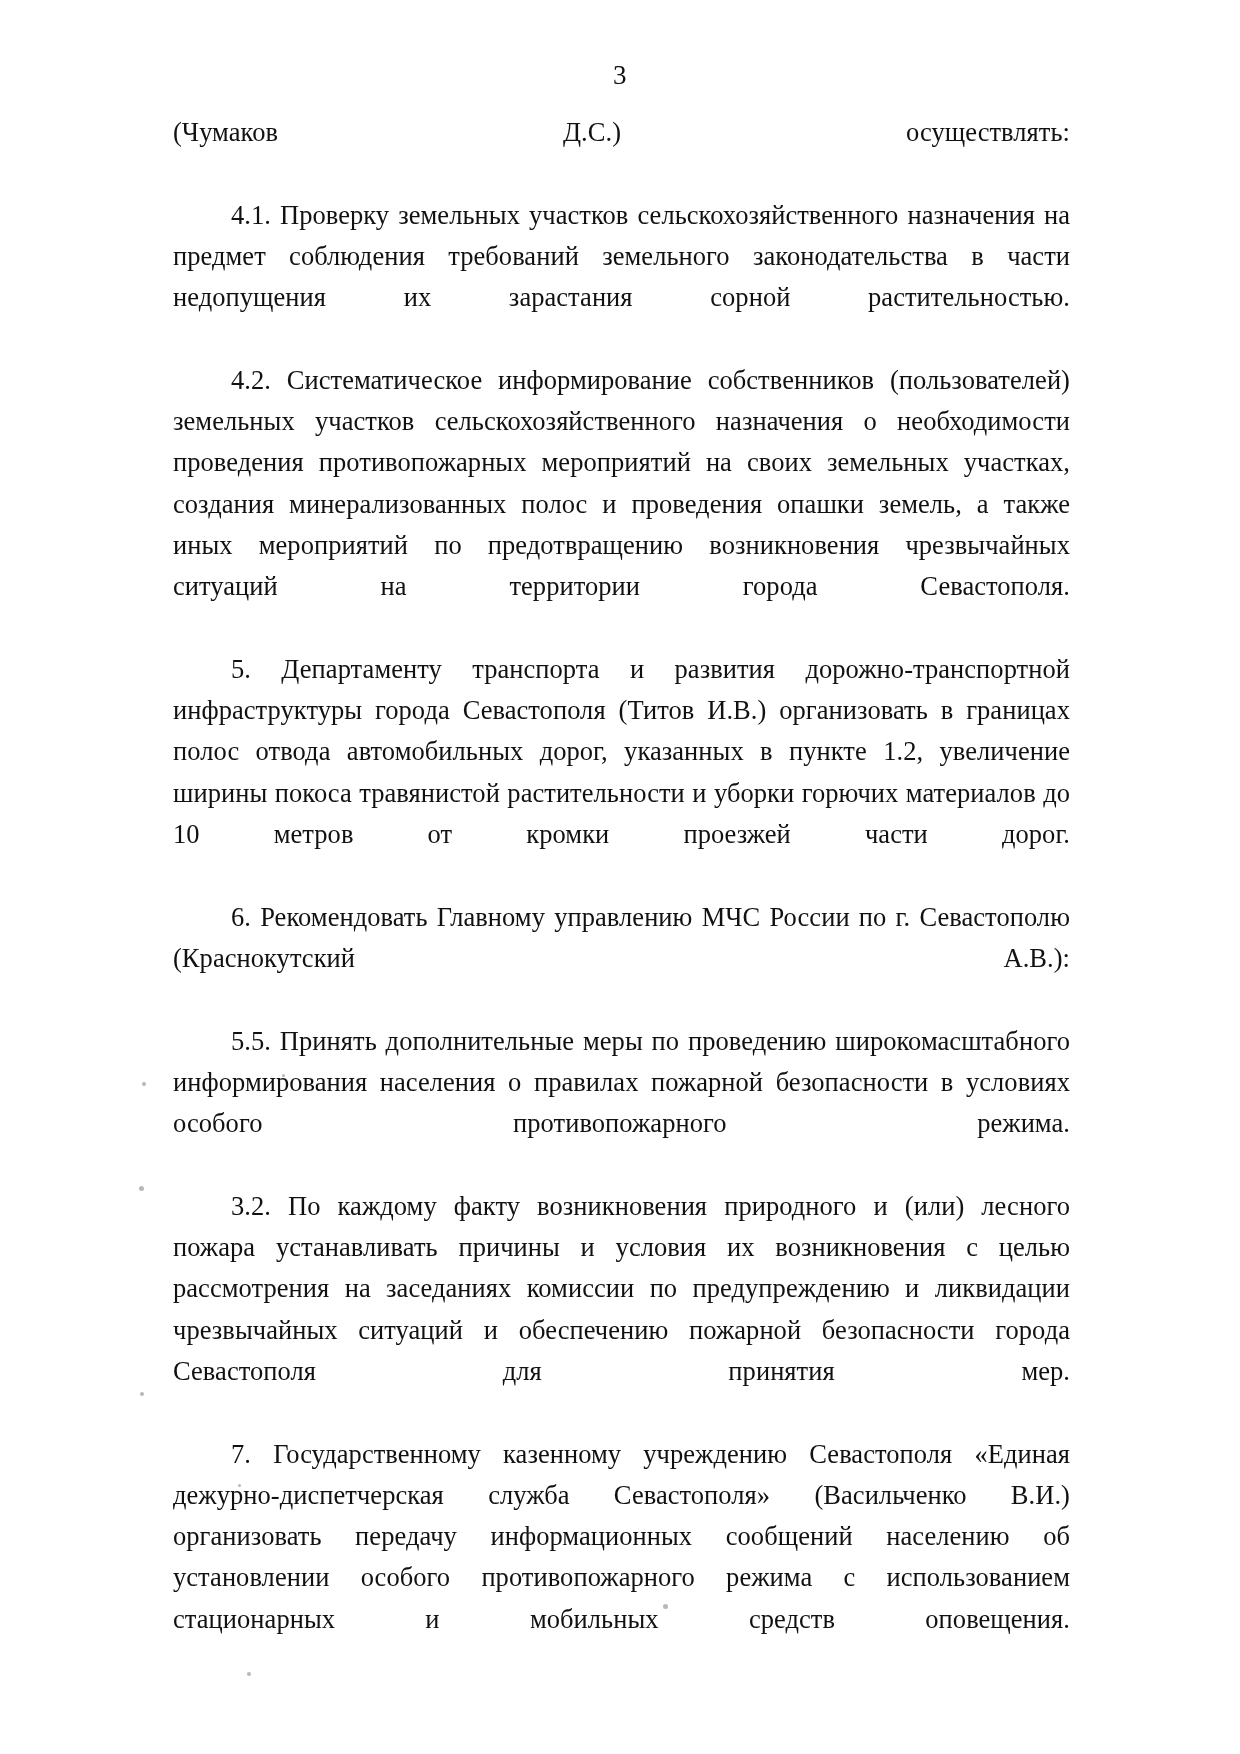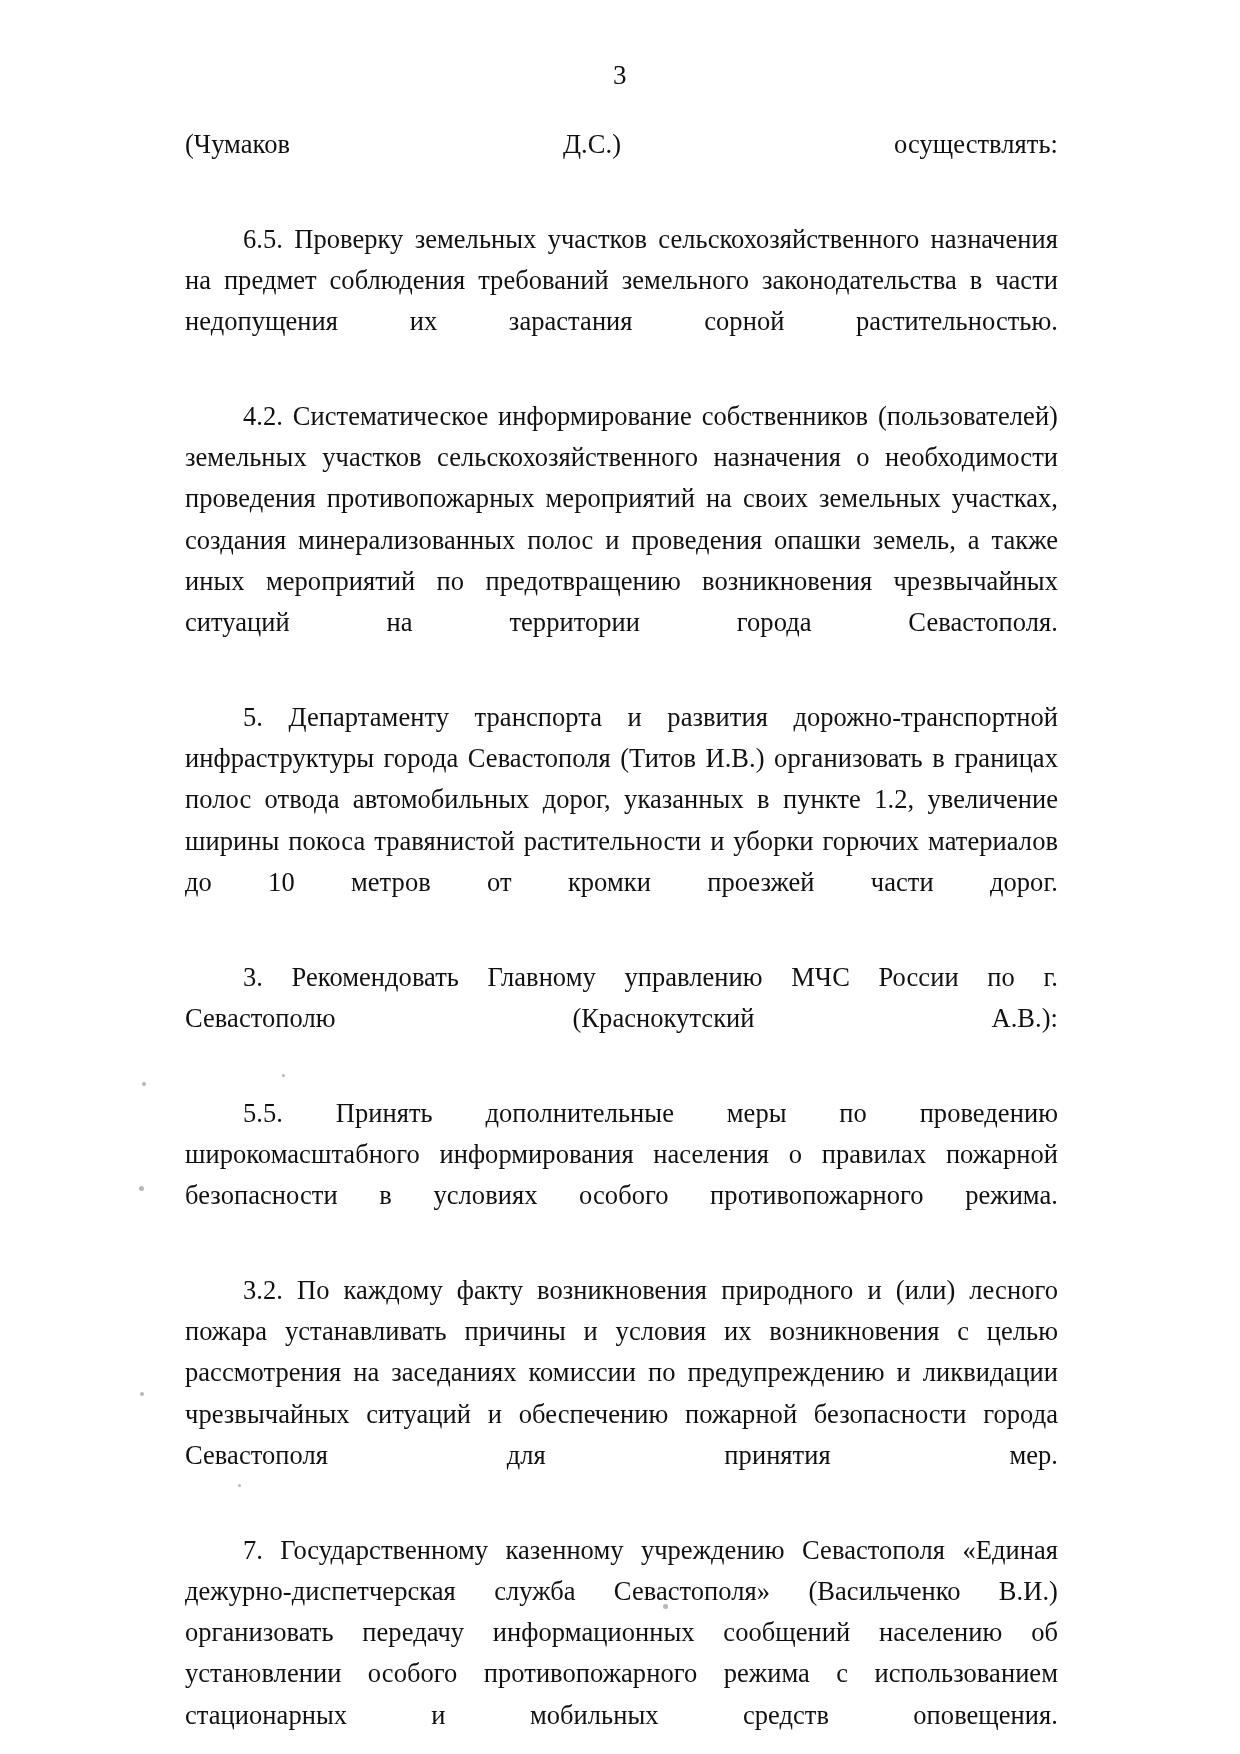--- a/index.html
+++ b/index.html
@@ -31,21 +31,21 @@
     line-height: 34px;
     letter-spacing: 0.5px;
   }
   .body-block {
     position: absolute;
     top: 112px;
     left: 173px;
     width: 897px;
   }
   p.para {
-    margin: 12px;
+    margin: 0;
     font-size: 26.5px;
     line-height: 41.3px;
     text-align: justify;
     text-justify: inter-word;
     text-indent: 0;
     hyphens: none;
     -webkit-hyphens: none;
     letter-spacing: 0.05px;
     word-spacing: 0.2px;
   }
@@ -76,27 +76,27 @@
 <body>
 
 <div class="page">
 
   <div class="page-number">3</div>
 
   <div class="body-block">
 
     <p class="para" id="p-intro">(Чумаков Д.С.) осуществлять:</p>
 
-    <p class="para indent" id="p-4-1">6.5. Проверку земельных участков сельскохозяйственного назначения на предмет соблюдения требований земельного законодательства в части недопущения их зарастания сорной растительностью.</p>
+    <p class="para indent" id="p-4-1">4.1. Проверку земельных участков сельскохозяйственного назначения на предмет соблюдения требований земельного законодательства в части недопущения их зарастания сорной растительностью.</p>
 
     <p class="para indent" id="p-4-2">4.2. Систематическое информирование собственников (пользователей) земельных участков сельскохозяйственного назначения о необходимости проведения противопожарных мероприятий на своих земельных участках, создания минерализованных полос и проведения опашки земель, а также иных мероприятий по предотвращению возникновения чрезвычайных ситуаций на территории города Севастополя.</p>
 
     <p class="para indent" id="p-5">5. Департаменту транспорта и развития дорожно-транспортной инфраструктуры города Севастополя (Титов И.В.) организовать в границах полос отвода автомобильных дорог, указанных в пункте 1.2, увеличение ширины покоса травянистой растительности и уборки горючих материалов до 10 метров от кромки проезжей части дорог.</p>
 
-    <p class="para indent" id="p-6">3. Рекомендовать Главному управлению МЧС России по г. Севастополю  (Краснокутский А.В.):</p>
+    <p class="para indent" id="p-6">6. Рекомендовать Главному управлению МЧС России по г. Севастополю  (Краснокутский А.В.):</p>
 
 
     <p class="para indent" id="p-6-2">5.5. Принять дополнительные меры по проведению широкомасштабного информирования населения о правилах пожарной безопасности в условиях особого противопожарного режима.</p>
 
     <p class="para indent" id="p-6-3">3.2. По каждому факту возникновения природного и (или) лесного пожара устанавливать причины и условия их возникновения с целью рассмотрения на заседаниях комиссии по предупреждению и ликвидации чрезвычайных ситуаций и обеспечению пожарной безопасности города Севастополя для принятия мер.</p>
 
     <p class="para indent" id="p-7">7. Государственному казенному учреждению Севастополя «Единая дежурно-диспетчерская служба Севастополя» (Васильченко В.И.) организовать передачу информационных сообщений населению об установлении особого противопожарного режима с использованием стационарных и мобильных средств оповещения.</p>
 
   </div>
 

